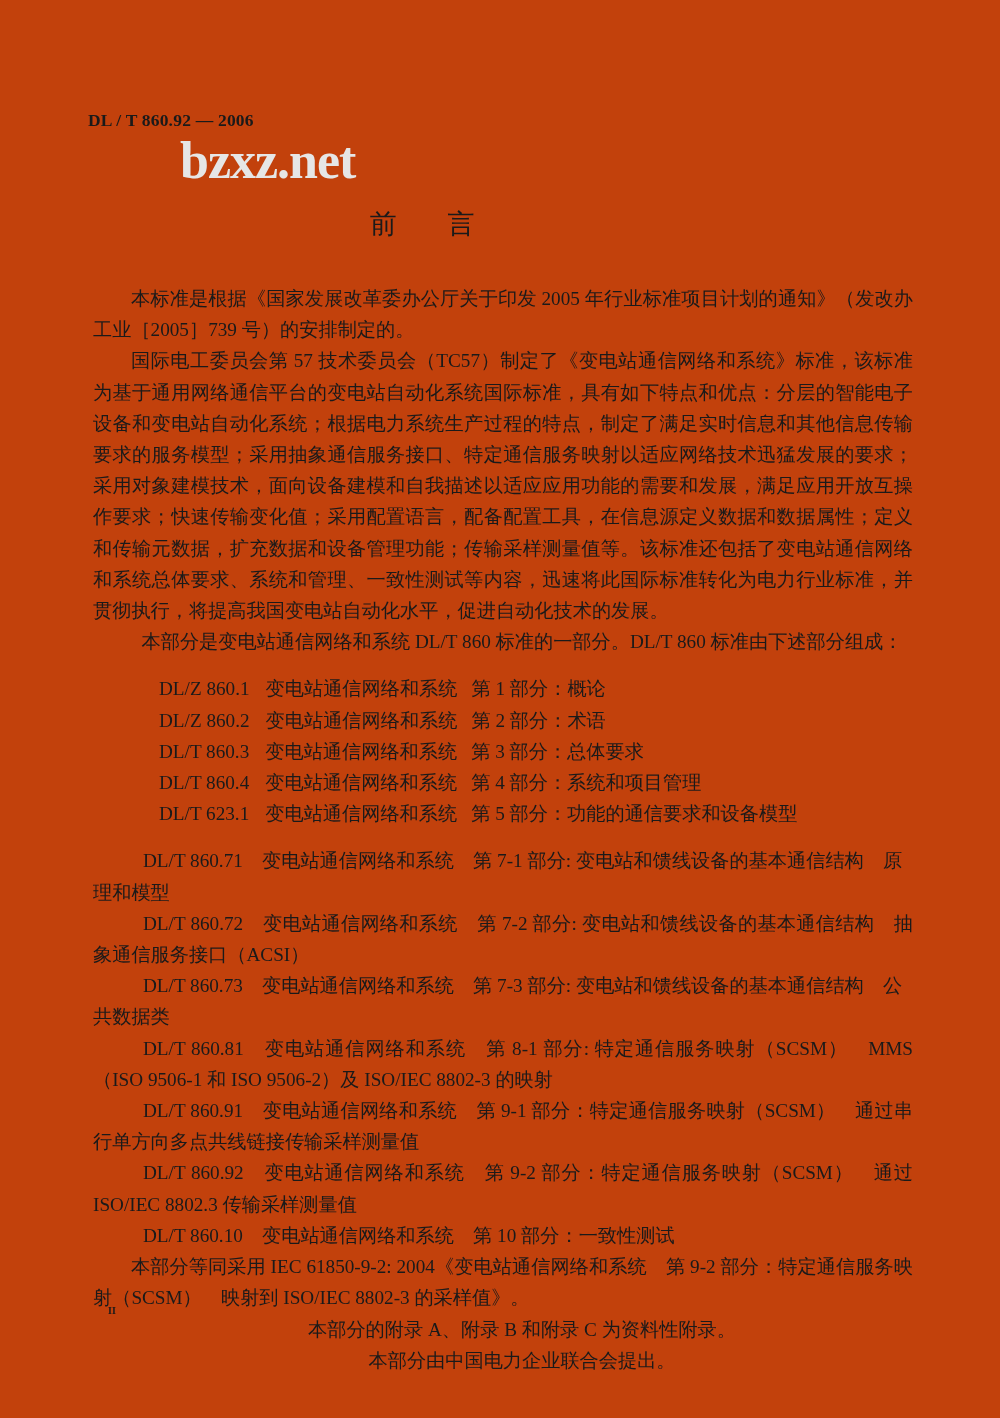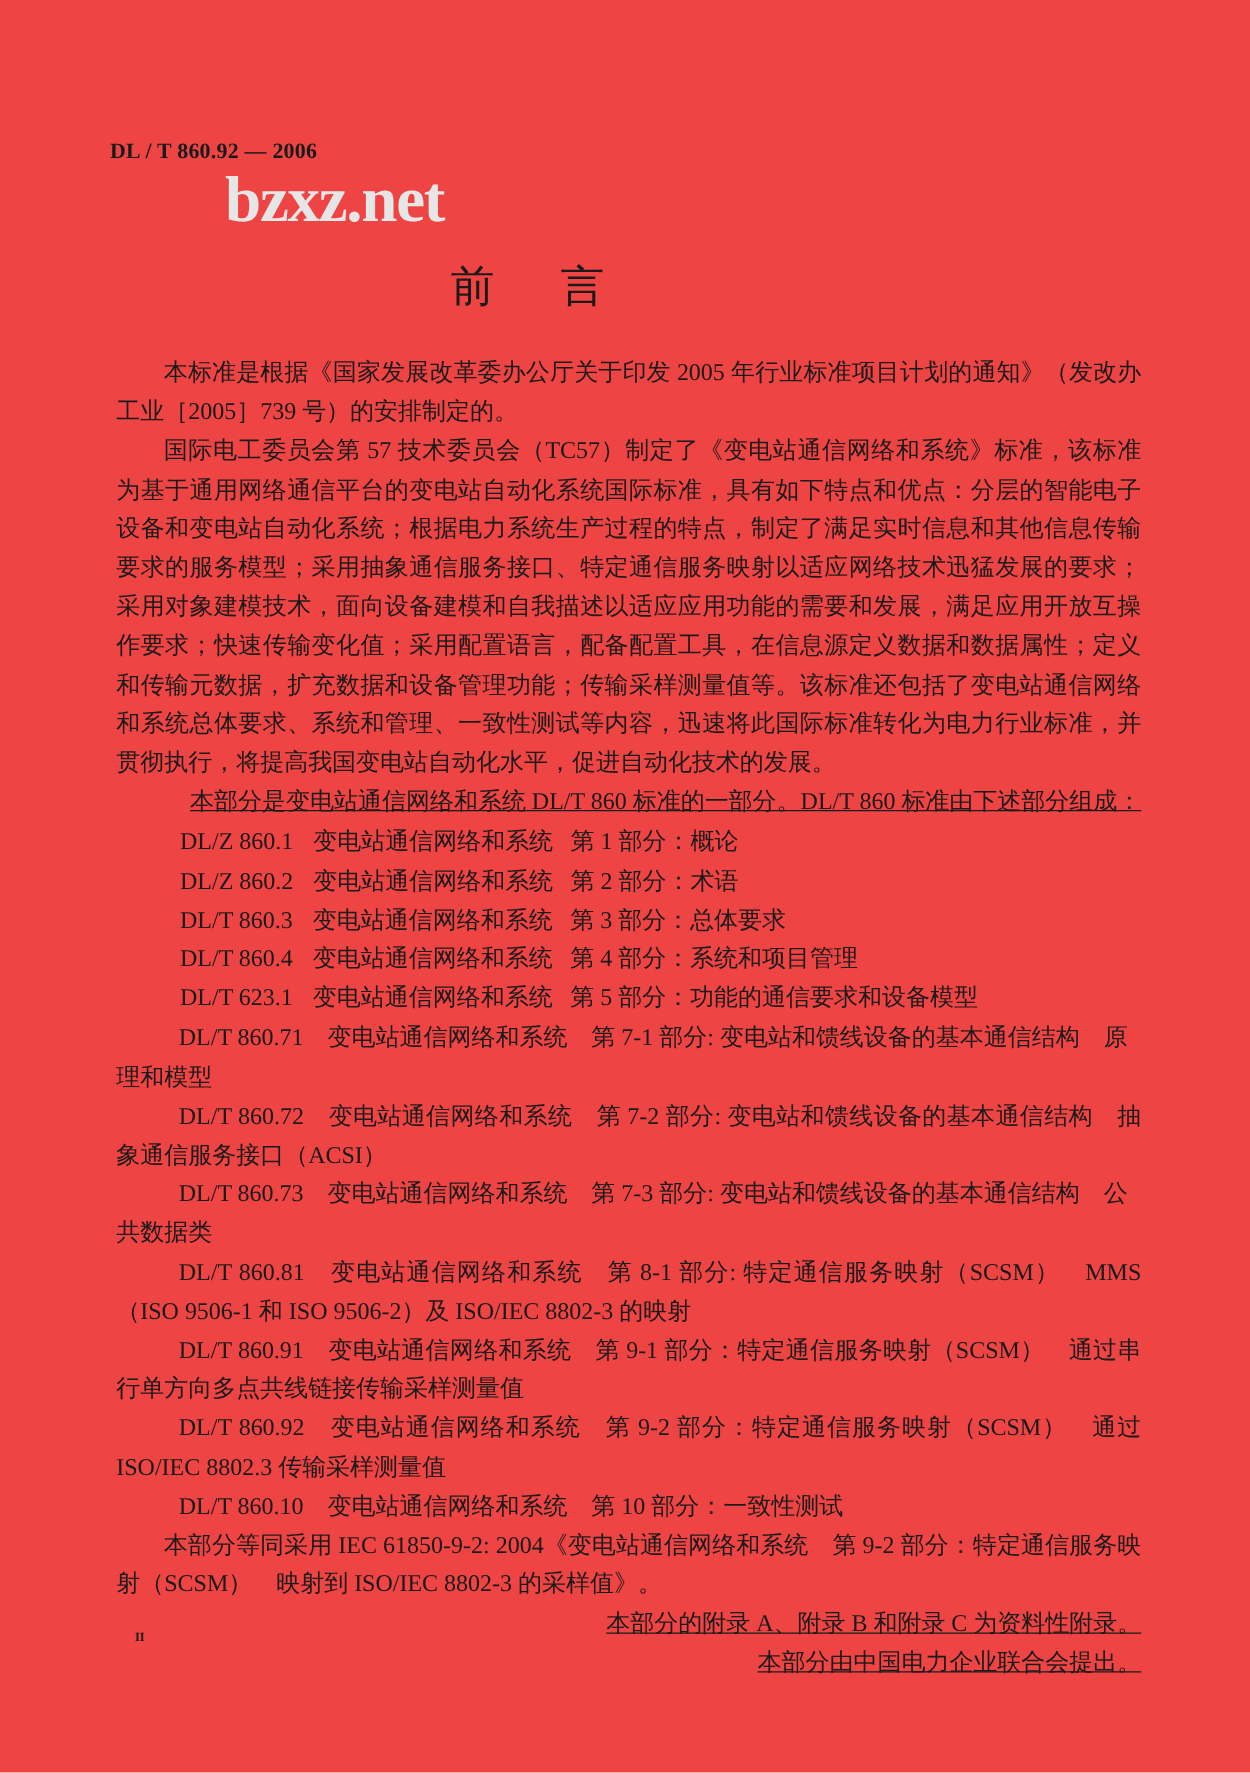--- a/index.html
+++ b/index.html
@@ -8,21 +8,21 @@
     background: #ffffff;
   }
   body {
     font-family: "Liberation Serif", "DejaVu Serif", serif;
     color: #1a1a1a;
   }
   #page {
     position: relative;
     width: 1000px;
     height: 1418px;
-    background: #ef4444;
+    background: #c2410c;
     overflow: hidden;
   }
 
   
   #std-header {
     position: absolute;
     left: 88px;
     top: 110px;
     font-size: 17.5px;
     font-weight: bold;
@@ -44,21 +44,21 @@
     white-space: nowrap;
   }
 
   
   #section-title {
     position: absolute;
     left: 0;
     top: 206px;
     width: 844px;
     text-align: center;
-    font-size: 35px;
+    font-size: 27px;
     letter-spacing: 22px;
     text-indent: 22px;
     font-weight: 500;
   }
 
   
   #content {
     position: absolute;
     left: 93px;
     top: 283px;
@@ -66,25 +66,25 @@
     font-size: 19.2px;
     line-height: 31.2px;
   }
 
   p.para {
     margin: 0;
     text-indent: 38px;
     text-align: justify;
     text-justify: inter-ideograph;
   }
-  p.para.nojust { text-align: right; text-decoration: underline; }
+  p.para.nojust { text-align: center; }
 
   
   .list-tight {
-    margin: 1px;
+    margin: 16px;
     padding: 0;
     list-style: none;
   }
   .list-tight li {
     margin: 0;
     padding-left: 50px;
     white-space: nowrap;
     line-height: 31.2px;
   }
 

